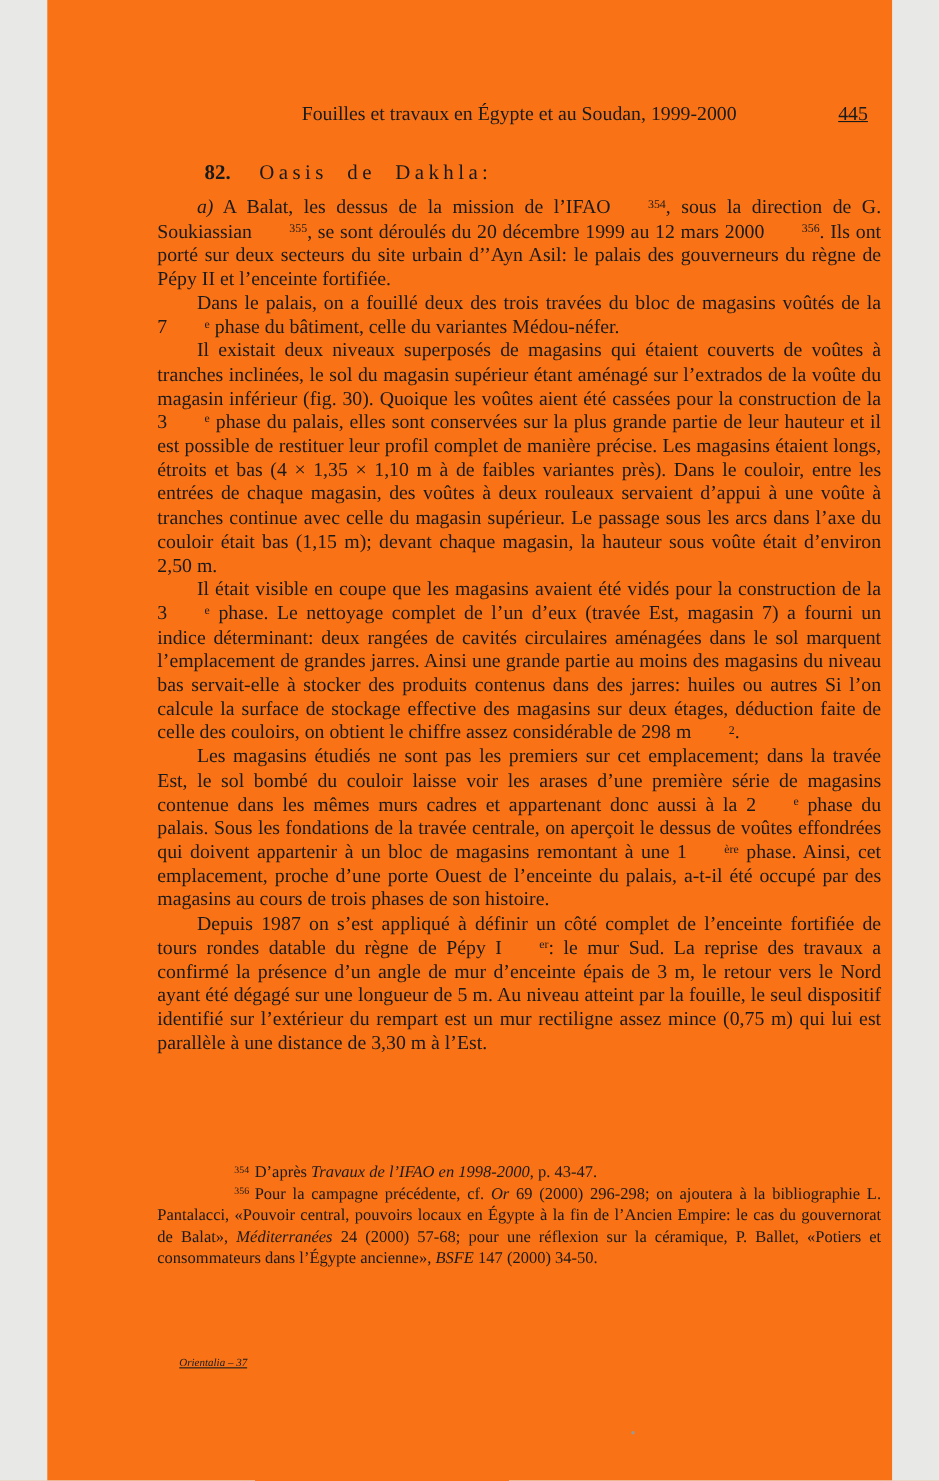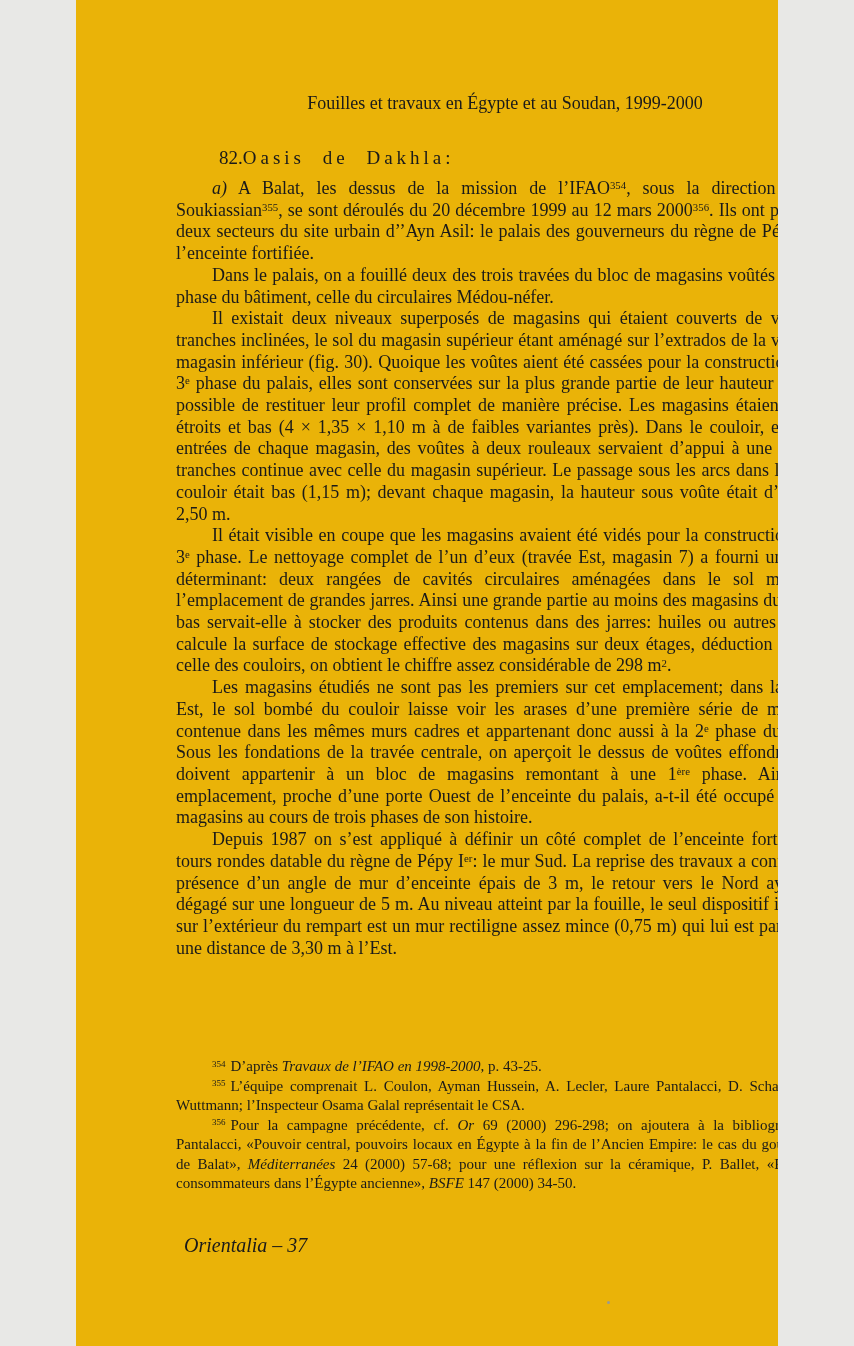--- a/index.html
+++ b/index.html
@@ -2,24 +2,24 @@
 <html><head>
 <meta charset="utf-8">
 <style>
   html, body {
     margin: 0;
     padding: 0;
     background: #e8e8e6;
   }
   .page {
     position: relative;
-    width: 702px;
+    width: 768px;
     height: 1346px;
     margin: 0 auto;
-    background: #eab308;
+    background: #f97316;
     color: #1a1a1a;
     font-family: "Liberation Serif", "DejaVu Serif", serif;
     overflow: hidden;
   }
   
   .running-head {
     position: absolute;
     top: 93px;
     left: 100px;
     width: 658px;
@@ -41,22 +41,22 @@
   }
   
   .section-heading {
     position: absolute;
     top: 147px;
     left: 143px;
     font-size: 19px;
     white-space: nowrap;
   }
   .sec-num {
-    font-weight: normal;
-    margin-right: 0;
+    font-weight: bold;
+    margin-right: 26px;
   }
   .sec-title {
     letter-spacing: 4px;
     word-spacing: 9px;
   }
   
   .body-text {
     position: absolute;
     top: 178px;
     left: 100px;
@@ -68,20 +68,21 @@
   .para {
     margin: 0;
     text-indent: 36px;
   }
   sup, .sup {
     font-size: 60%;
     line-height: 0;
     position: relative;
     top: -0.45em;
     vertical-align: baseline;
+    padding-left: 34px;
   }
   i { font-style: italic; }
   
   .footnotes {
     position: absolute;
     top: 1057px;
     left: 100px;
     width: 658px;
     font-size: 15px;
     line-height: 19.5px;
@@ -91,22 +92,23 @@
     margin: 0;
     text-indent: 36px;
   }
   .fn-num {
     margin-right: 5px;
   }
   
   .signature {
     position: absolute;
     top: 1234px;
-    left: 108px;
-    font-size: 20px;
+    left: 120px;
+    font-size: 10px;
+    text-decoration: underline;
   }
   
   .speck {
     position: absolute;
     background: #9a9a94;
     border-radius: 50%;
   }
 </style>
 </head>
 <body>
@@ -117,33 +119,30 @@
     <div class="head-title">Fouilles et travaux en Égypte et au Soudan, 1999-2000</div>
     <div class="head-page">445</div>
   </header>
 
   <div class="section-heading">
     <span class="sec-num">82.</span><span class="sec-title">Oasis de Dakhla:</span>
   </div>
 
   <main class="body-text">
     <p class="para"><i>a)</i><span> A Balat, les dessus de la mission de l’IFAO</span><sup>354</sup><span>, sous la direction de G. Soukiassian</span><sup>355</sup><span>, se sont déroulés du 20 décembre 1999 au 12 mars 2000</span><sup>356</sup><span>. Ils ont porté sur deux secteurs du site urbain d’’Ayn Asil: le palais des gouverneurs du règne de Pépy II et l’enceinte fortifiée.</span></p>
-    <p class="para"><span>Dans le palais, on a fouillé deux des trois travées du bloc de magasins voûtés de la 7</span><sup>e</sup><span> phase du bâtiment, celle du circulaires Médou-néfer.</span></p>
+    <p class="para"><span>Dans le palais, on a fouillé deux des trois travées du bloc de magasins voûtés de la 7</span><sup>e</sup><span> phase du bâtiment, celle du variantes Médou-néfer.</span></p>
     <p class="para"><span>Il existait deux niveaux superposés de magasins qui étaient couverts de voûtes à tranches inclinées, le sol du magasin supérieur étant aménagé sur l’extrados de la voûte du magasin inférieur (fig. 30). Quoique les voûtes aient été cassées pour la construction de la 3</span><sup>e</sup><span> phase du palais, elles sont conservées sur la plus grande partie de leur hauteur et il est possible de restituer leur profil complet de manière précise. Les magasins étaient longs, étroits et bas (4 × 1,35 × 1,10 m à de faibles variantes près). Dans le couloir, entre les entrées de chaque magasin, des voûtes à deux rouleaux servaient d’appui à une voûte à tranches continue avec celle du magasin supérieur. Le passage sous les arcs dans l’axe du couloir était bas (1,15 m); devant chaque magasin, la hauteur sous voûte était d’environ 2,50 m.</span></p>
     <p class="para"><span>Il était visible en coupe que les magasins avaient été vidés pour la construction de la 3</span><sup>e</sup><span> phase. Le nettoyage complet de l’un d’eux (travée Est, magasin 7) a fourni un indice déterminant: deux rangées de cavités circulaires aménagées dans le sol marquent l’emplacement de grandes jarres. Ainsi une grande partie au moins des magasins du niveau bas servait-elle à stocker des produits contenus dans des jarres: huiles ou autres Si l’on calcule la surface de stockage effective des magasins sur deux étages, déduction faite de celle des couloirs, on obtient le chiffre assez considérable de 298 m</span><sup>2</sup><span>.</span></p>
     <p class="para"><span>Les magasins étudiés ne sont pas les premiers sur cet emplacement; dans la travée Est, le sol bombé du couloir laisse voir les arases d’une première série de magasins contenue dans les mêmes murs cadres et appartenant donc aussi à la 2</span><sup>e</sup><span> phase du palais. Sous les fondations de la travée centrale, on aperçoit le dessus de voûtes effondrées qui doivent appartenir à un bloc de magasins remontant à une 1</span><sup>ère</sup><span> phase. Ainsi, cet emplacement, proche d’une porte Ouest de l’enceinte du palais, a-t-il été occupé par des magasins au cours de trois phases de son histoire.</span></p>
     <p class="para"><span>Depuis 1987 on s’est appliqué à définir un côté complet de l’enceinte fortifiée de tours rondes datable du règne de Pépy I</span><sup>er</sup><span>: le mur Sud. La reprise des travaux a confirmé la présence d’un angle de mur d’enceinte épais de 3 m, le retour vers le Nord ayant été dégagé sur une longueur de 5 m. Au niveau atteint par la fouille, le seul dispositif identifié sur l’extérieur du rempart est un mur rectiligne assez mince (0,75 m) qui lui est parallèle à une distance de 3,30 m à l’Est.</span></p>
   </main>
 
   <section class="footnotes">
     <p class="footnote">
-      <sup class="fn-num">354</sup><span class="fn-text"><span>D’après </span><i>Travaux de l’IFAO en 1998-2000</i><span>, p. 43-25.</span></span>
-    </p>
-    <p class="footnote">
-      <sup class="fn-num">355</sup><span class="fn-text"><span>L’équipe comprenait L. Coulon, Ayman Hussein, A. Lecler, Laure Pantalacci, D. Schaad et M. Wuttmann; l’Inspecteur Osama Galal représentait le CSA.</span></span>
+      <sup class="fn-num">354</sup><span class="fn-text"><span>D’après </span><i>Travaux de l’IFAO en 1998-2000</i><span>, p. 43-47.</span></span>
     </p>
     <p class="footnote">
       <sup class="fn-num">356</sup><span class="fn-text"><span>Pour la campagne précédente, cf. </span><i>Or</i><span> 69 (2000) 296-298; on ajoutera à la bibliographie L. Pantalacci, «Pouvoir central, pouvoirs locaux en Égypte à la fin de l’Ancien Empire: le cas du gouvernorat de Balat», </span><i>Méditerranées</i><span> 24 (2000) 57-68; pour une réflexion sur la céramique, P. Ballet, «Potiers et consommateurs dans l’Égypte ancienne», </span><i>BSFE</i><span> 147 (2000) 34-50.</span></span>
     </p>
   </section>
 
   <footer class="signature">
     <span><i>Orientalia</i><i> – 37</i></span>
   </footer>
 

